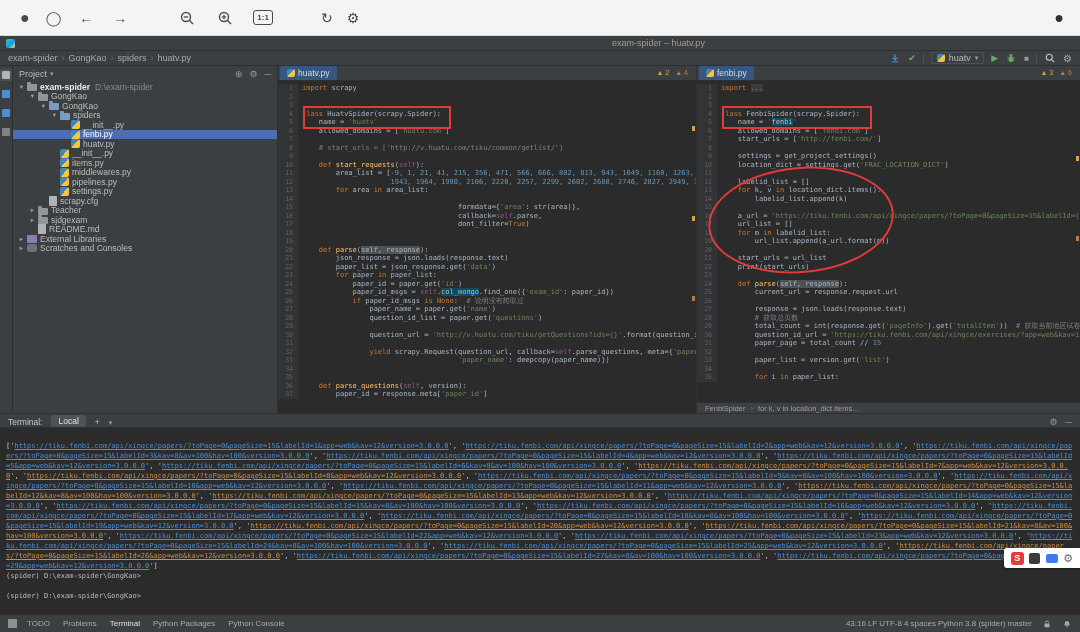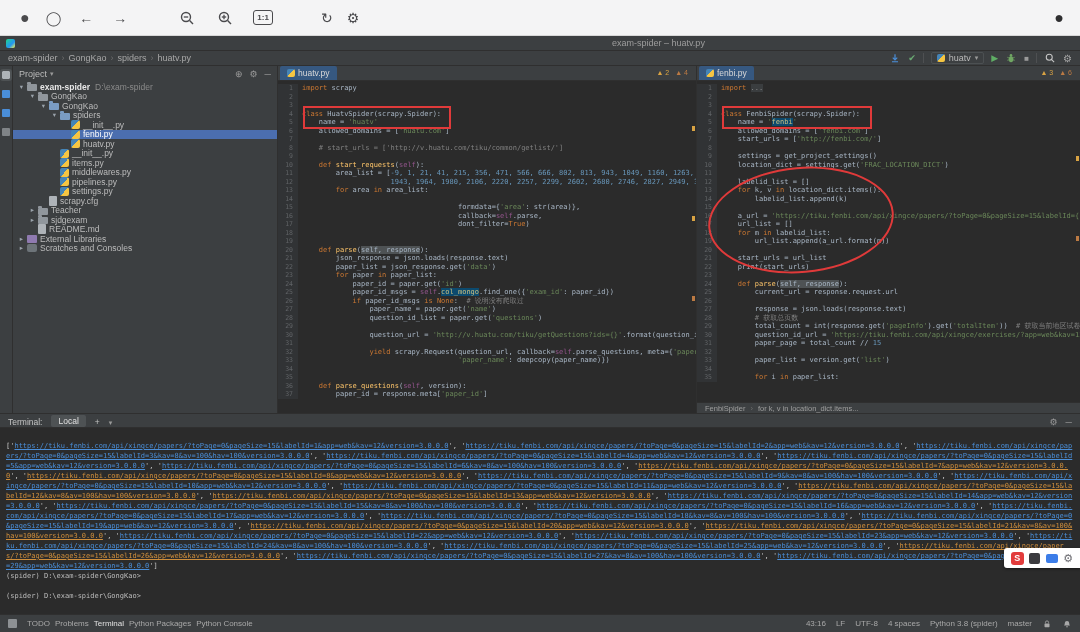--- a/index.html
+++ b/index.html
@@ -83,21 +83,21 @@
 .term-body{position:absolute;top:14px;left:0;right:0;bottom:0;font-family:"DejaVu Sans Mono",monospace;font-size:7px;line-height:10px;color:#bcbcbc;padding:3px 6px;overflow:hidden}
 .tline{white-space:pre;min-height:10px}
 .tout{white-space:normal;word-break:break-all}
 .t-u{color:#4a8ed8;text-decoration:underline;cursor:pointer}
 .t-uo{color:#cf8e3c;text-decoration:underline;cursor:pointer}
 .t-w{color:#c8c8c8}
 .cmd-box{border:1.5px solid #e03a3a;padding:0 2px;margin-left:2px}
 
 .statusbar{position:absolute;left:0;right:0;top:578px;height:18px;border-top:1px solid #2f2f2f;display:flex;align-items:center;font-size:8px;color:#a8a8a8;padding:0 8px;gap:6px}
 .sb-grid{width:9px;height:9px;background:#8d9194;border-radius:1px;margin-right:4px}
-.sb-left,.sb-right{display:flex;gap:5px;align-items:center}
+.sb-left,.sb-right{display:flex;gap:13px;align-items:center}
 .sb-right{margin-left:auto;gap:10px}
 .sb-item{cursor:pointer;white-space:nowrap}
 .sb-item.on{color:#e0e0e0}
 .statusbar svg{width:10px;height:10px}
 
 .ann{position:absolute;border:2px solid #e03a3a;pointer-events:none;z-index:50}
 .ann-ellipse{border-radius:50%;transform:rotate(-5deg);border-width:2.5px}
 
 .ime{position:absolute;right:0;top:548px;width:76px;height:20px;background:#fff;border-radius:3px 0 0 3px;box-shadow:0 1px 3px rgba(0,0,0,.45);display:flex;align-items:center;justify-content:space-around;padding:0 4px;z-index:60}
 .ime-ic{cursor:pointer}
@@ -430,21 +430,21 @@
     <div class="statusbar">
       <span class="sb-grid"></span>
       <span class="sb-left">
           <span class="sb-item">TODO</span>
           <span class="sb-item">Problems</span>
           <span class="sb-item on">Terminal</span>
           <span class="sb-item">Python Packages</span>
           <span class="sb-item">Python Console</span>
         </span>
       <span class="sb-right">
-        <span class="sb-right" style="gap:10px">
+        <span class="sb-right" style="gap:2px">
             <span class="sb-item">43:16</span>
             <span class="sb-item">LF</span>
             <span class="sb-item">UTF-8</span>
             <span class="sb-item">4 spaces</span>
             <span class="sb-item">Python 3.8 (spider)</span>
             <span class="sb-item">master</span>
           </span>
         <svg viewBox="0 0 16 16">
             <rect x="4" y="7" width="8" height="6" rx="1" fill="#a8a8a8"></rect>
             <path d="M5.5 7V5.5a2.5 2.5 0 0 1 5 0V7" stroke="#a8a8a8" fill="none" stroke-width="1.3"></path>

